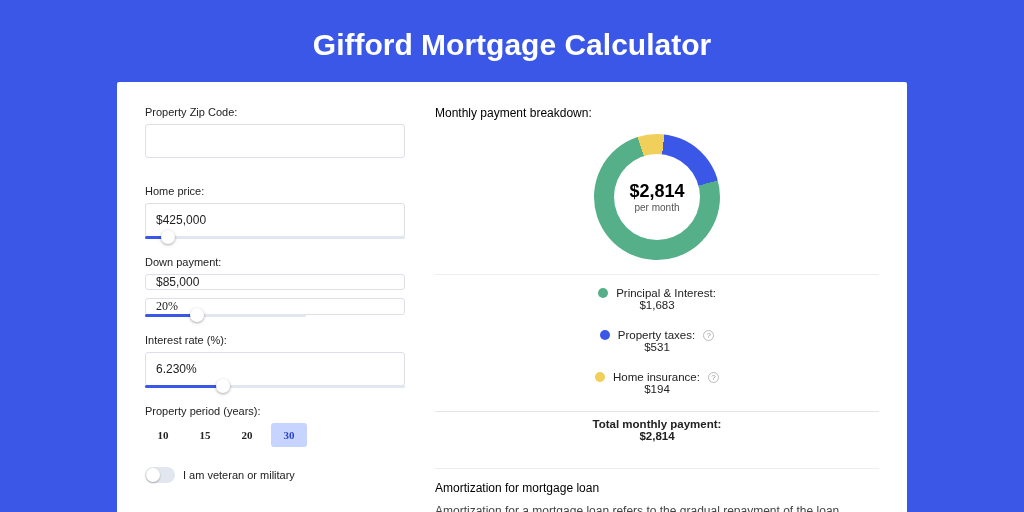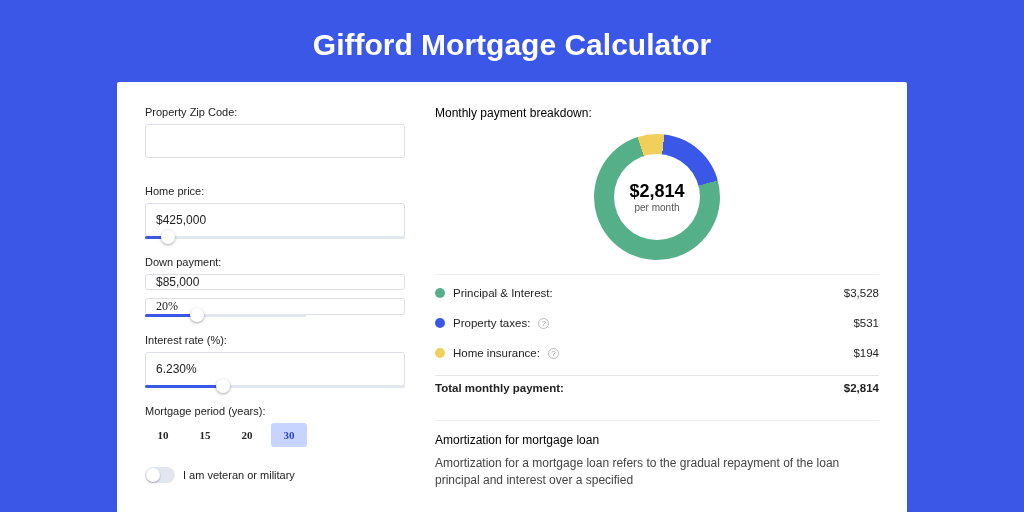--- a/index.html
+++ b/index.html
@@ -21,21 +21,21 @@
   .toggle-row { display: flex; align-items: center; gap: 8px; margin-top: 20px; }
   .toggle { width: 30px; height: 16px; background: #e2e6ef; border-radius: 8px; position: relative; }
   .toggle .knob { position: absolute; width: 14px; height: 14px; background: #fff; border-radius: 50%; top: 1px; left: 1px; box-shadow: 0 1px 2px rgba(0,0,0,.3); }
   .section-title { font-size: 12px; font-weight: 400; color: #000; margin-bottom: 8px; }
   .donut-wrap { display: flex; justify-content: center; padding: 6px 0 14px; }
   .donut { width: 126px; height: 126px; border-radius: 50%; position: relative; }
   .donut .hole { position: absolute; inset: 20px; background: #fff; border-radius: 50%; display: flex; flex-direction: column; align-items: center; justify-content: center; }
   .donut .hole b { font-size: 18px; color: #000; }
   .donut .hole span { font-size: 10px; color: #555; }
   .legend { display: flex; flex-direction: column; gap: 12px; padding: 6px 0 10px; border-top: 1px solid #eee; }
-  .legend-row { display: flex; align-items: center; justify-content: space-between; font-size: 11.5px; color: #222; padding-top: 6px; }
+  .legend-row { display: flex; align-items: center; justify-content: space-between; font-size: 11.5px; color: #222; padding-top: 6px; flex-direction: column; }
   .legend-left { display: flex; align-items: center; gap: 8px; }
   .dot { width: 10px; height: 10px; border-radius: 50%; }
   .info-icon { width: 11px; height: 11px; border: 1px solid #bbb; border-radius: 50%; display: inline-flex; align-items: center; justify-content: center; font-size: 8px; color: #999; }
   .total-row { border-top: 1px solid #e5e5e5; margin-top: 4px; font-weight: 700; }
   .amort { border-top: 1px solid #eee; margin-top: 16px; padding-top: 12px; }
   .amort p { font-size: 12px; color: #444; line-height: 1.4; margin-top: 6px; }
   .block { margin-bottom: 17px; }
 </style>
 </head>
 <body>
@@ -79,21 +79,21 @@
     <div class="block">
       <div class="label">Interest rate (%):</div>
       <input class="field" value="6.230%" style="">
       <div class="slider-track">
         <div class="slider-fill" style="width:30%"></div>
         <div class="slider-thumb" style="left:30%"></div>
       </div>
     </div>
 
     <div class="block">
-      <div class="label">Mortgage period (years):</div>
+      <div class="label">Property period (years):</div>
       <div class="pills">
         <div class="pill">10</div>
         <div class="pill">15</div>
         <div class="pill">20</div>
         <div class="pill active">30</div>
       </div>
     </div>
 
     <div class="toggle-row">
       <div class="toggle">
@@ -116,21 +116,21 @@
       </div>
     </div>
 
     <div class="legend">
 
       <div class="legend-row">
         <div class="legend-left">
           <span class="dot" style="background:#55b08a"></span>
           <span>Principal &amp; Interest:</span>
         </div>
-        <span>$3,528</span>
+        <span>$1,683</span>
       </div>
 
       <div class="legend-row">
         <div class="legend-left">
           <span class="dot" style="background:#3a57e8"></span>
           <span>Property taxes:</span>
           <span class="info-icon">?</span>
         </div>
         <span>$531</span>
       </div>

